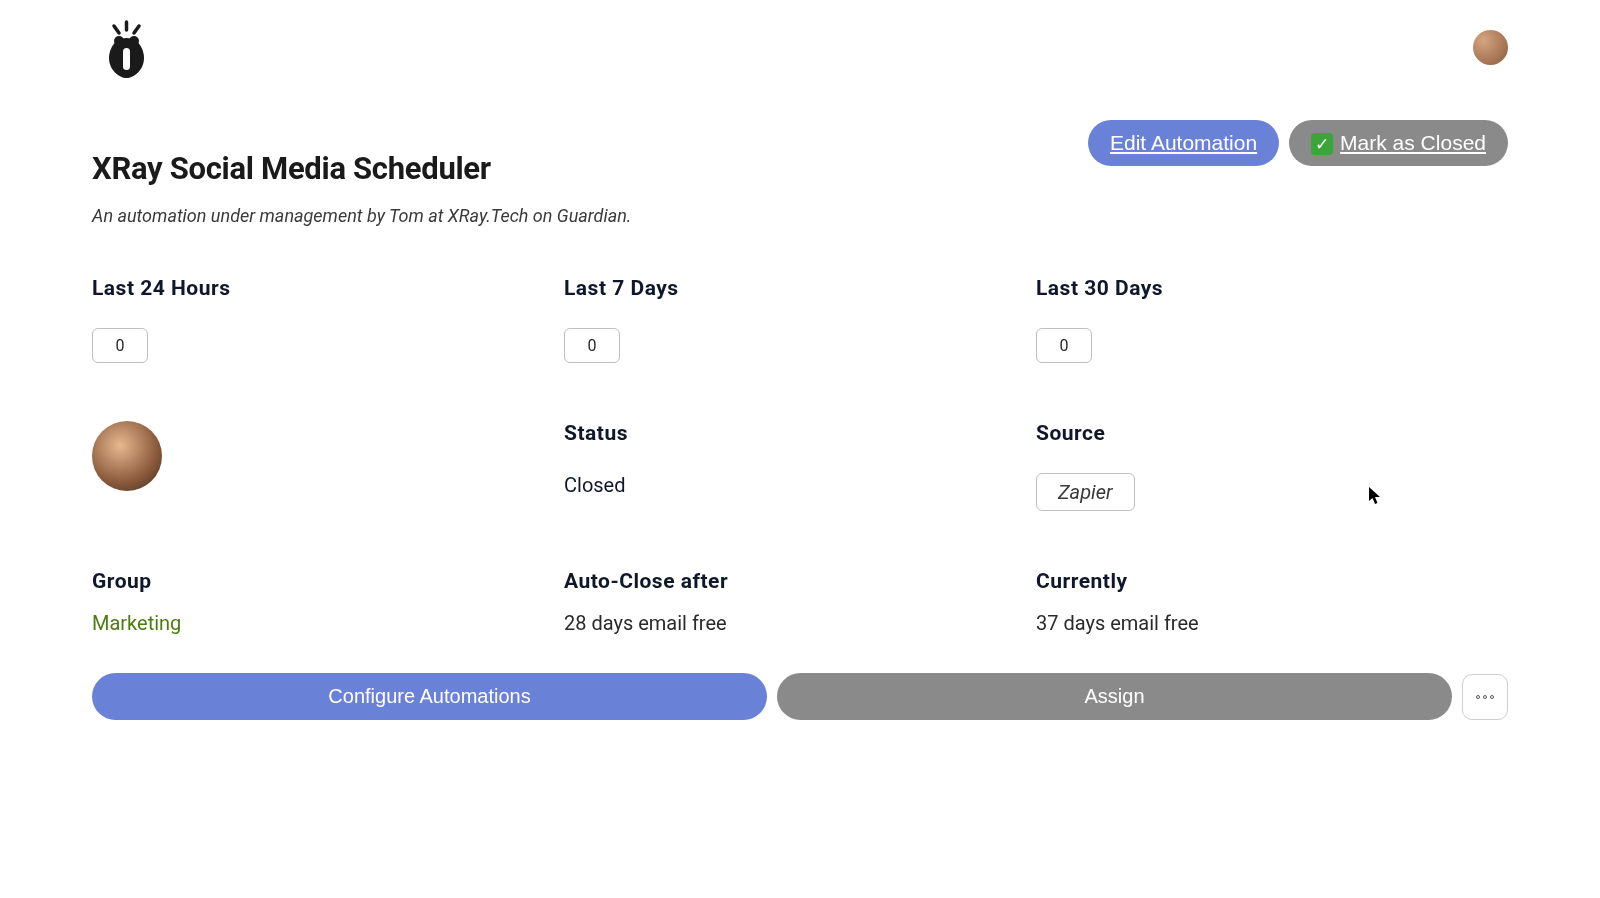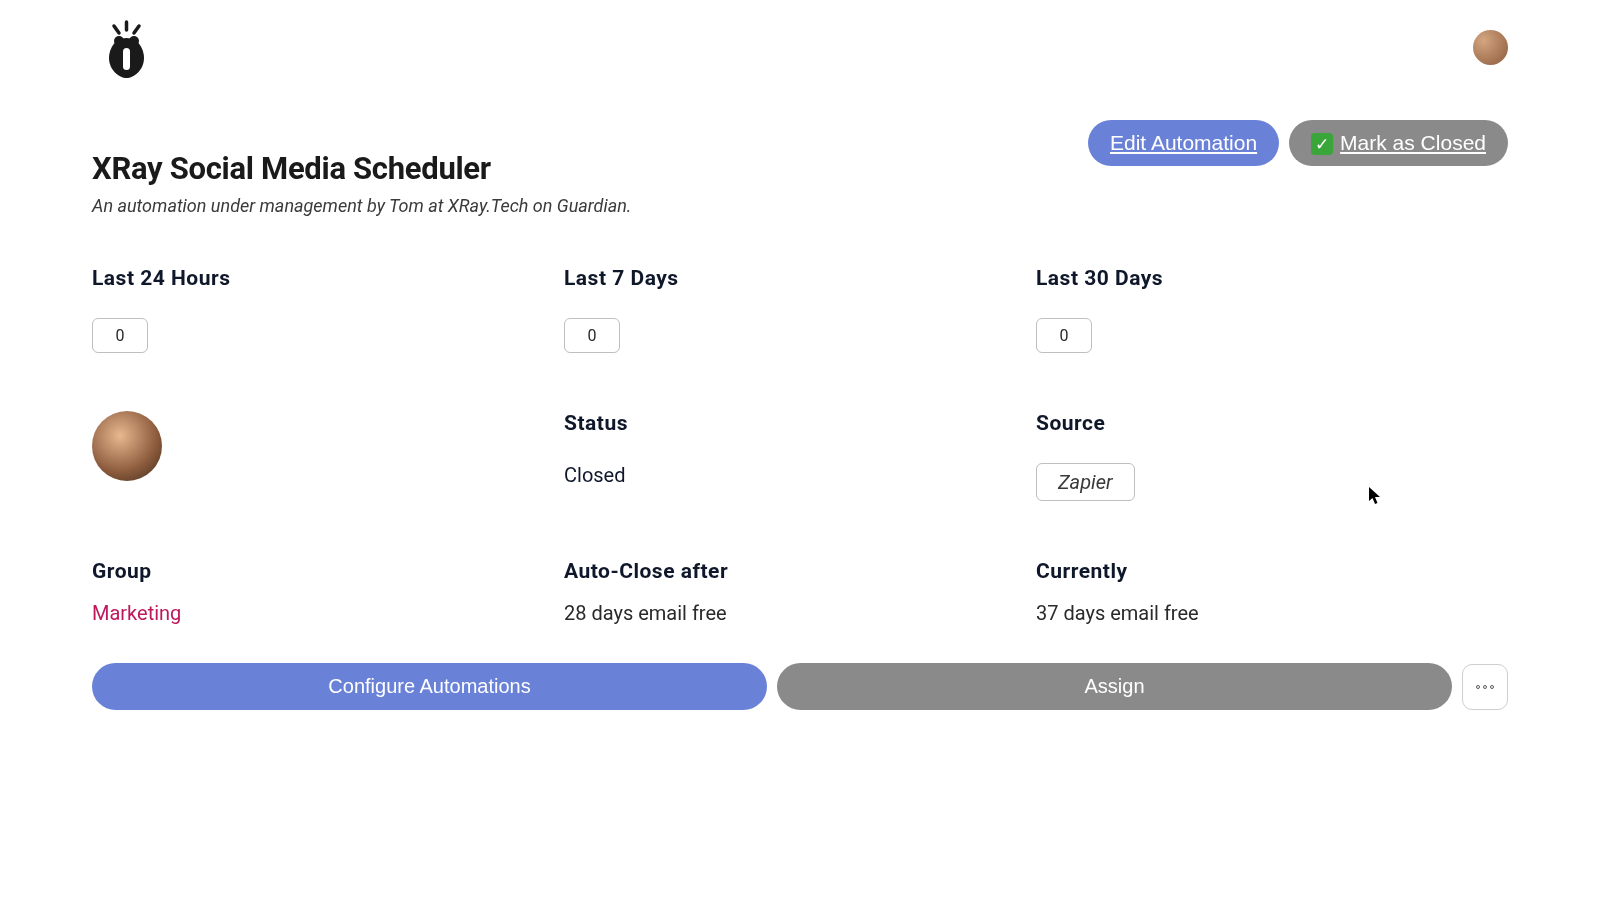--- a/index.html
+++ b/index.html
@@ -77,21 +77,21 @@
     .page-title {
       font-size: 31px;
       font-weight: 700;
       color: #1a1a1a;
       letter-spacing: -0.3px;
     }
     .subtitle {
       font-size: 18px;
       font-style: italic;
       color: #3a3a3a;
-      margin-top: 8px;
+      margin-top: 18px;
     }
     .grid {
       display: grid;
       grid-template-columns: 1fr 1fr 1fr;
       column-gap: 0;
       margin-top: 50px;
     }
     .grid-col {
       padding-right: 40px;
     }
@@ -135,21 +135,21 @@
       font-style: italic;
     }
     .row3 {
       margin-top: 58px;
     }
     .row3 .cell-label {
       margin-bottom: 18px;
     }
     .group-link {
       font-size: 20px;
-      color: #be185d;
+      color: #4d7c0f;
       text-decoration: none;
       cursor: pointer;
     }
     .value-text {
       font-size: 20px;
       color: #2a2a2a;
     }
     .bottom-bar {
       display: flex;
       gap: 10px;

